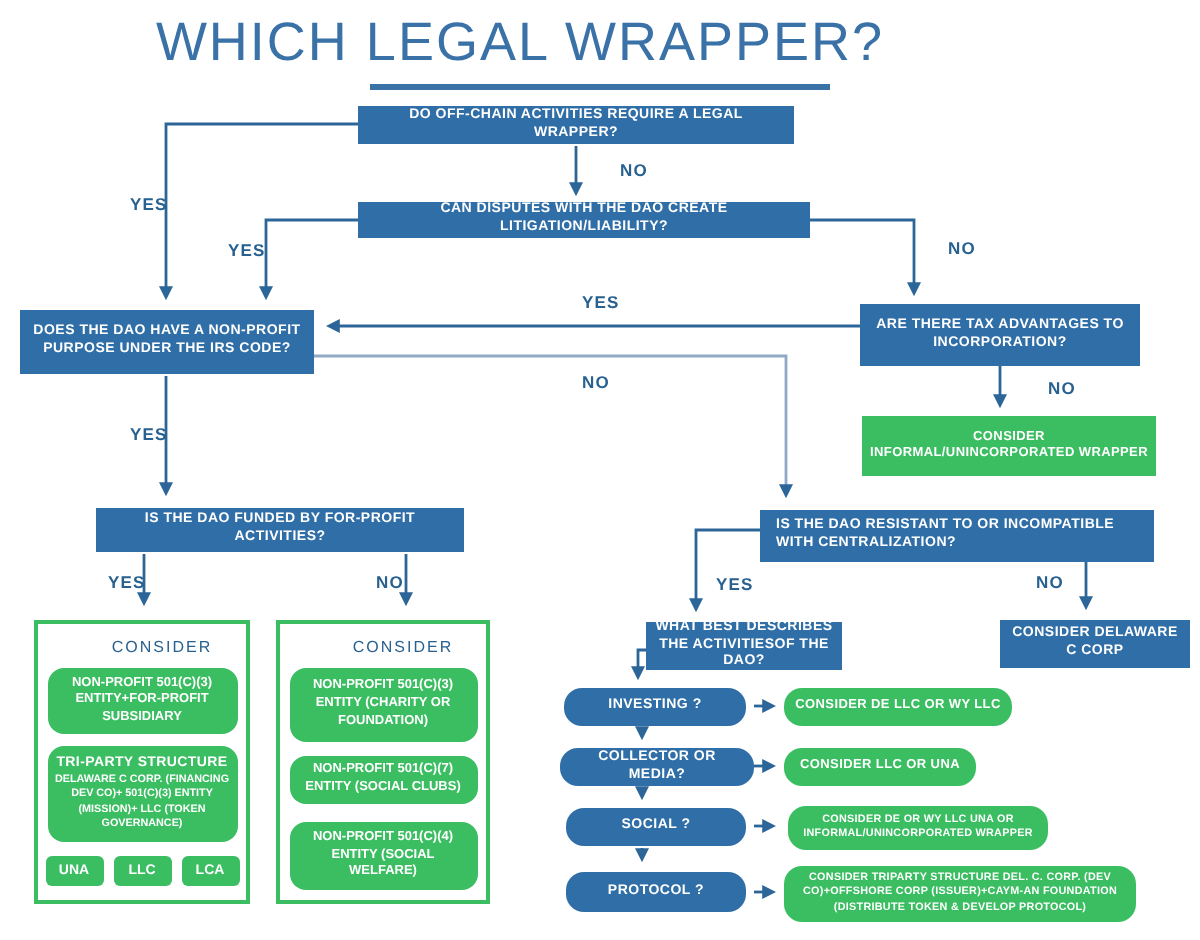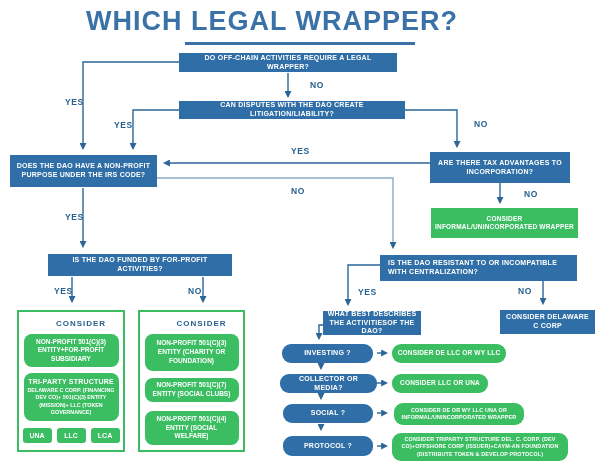--- a/index.html
+++ b/index.html
@@ -1,34 +1,34 @@
 <!DOCTYPE html>
 <html><head>
 <meta charset="utf-8">
 <style>
   html,body{margin:0;padding:0;background:#fff;}
   .stage{position:relative;width:600px;height:470px;background:#ffffff;
          font-family:"Liberation Sans",sans-serif;overflow:hidden;}
-  .title{position:absolute;left:16px;top:6px;width:512px;text-align:center;
-         font-size:27px;font-weight:700;letter-spacing:1px;color:#3a72a8;}
+  .title{position:absolute;left:4px;top:6px;width:512px;text-align:center;
+         font-size:27px;font-weight:400;letter-spacing:1px;color:#3a72a8;}
   .title-rule{position:absolute;left:185px;top:42px;width:230px;height:2.5px;background:#3a72a8;}
   .bx{position:absolute;display:flex;align-items:center;justify-content:center;
       background:#2f6ea6;color:#fff;font-weight:700;font-size:7px;letter-spacing:.25px;
       text-align:center;line-height:1.25;padding:2px 4px;box-sizing:border-box;text-transform:uppercase;}
   .bx.round{border-radius:9px;}
   .bx.leftal{justify-content:flex-start;text-align:left;padding-left:8px;}
   .gx{position:absolute;display:flex;align-items:center;justify-content:center;
       background:#3bbd62;color:#fff;font-weight:700;font-size:6.5px;letter-spacing:.2px;
       text-align:center;line-height:1.3;padding:2px 4px;box-sizing:border-box;text-transform:uppercase;}
   .gx.round{border-radius:9px;}
   .gx.tiny{font-size:5.4px;line-height:1.35;letter-spacing:.15px;}
   .lbl{position:absolute;font-size:8.5px;font-weight:700;color:#28618f;letter-spacing:.6px;padding-left:12px;}
   .frame{position:absolute;background:#fff;border:2.5px solid #3bbd62;box-sizing:border-box;
          display:flex;flex-direction:column;align-items:center;}
-  .frame .ftitle{margin-top:7px;font-size:8px;font-weight:700;color:#28618f;letter-spacing:1px;margin-left:20px;}
+  .frame .ftitle{margin-top:7px;font-size:8px;font-weight:400;color:#28618f;letter-spacing:1px;margin-left:20px;}
   .pill{background:#3bbd62;color:#fff;border-radius:8px;font-weight:700;text-align:center;
         text-transform:uppercase;box-sizing:border-box;display:flex;flex-direction:column;
         align-items:center;justify-content:center;}
   .chips{display:flex;gap:5px;margin-top:7px;}
   .chip{background:#3bbd62;color:#fff;border-radius:3px;font-weight:700;font-size:7px;
         width:29px;height:15px;display:flex;align-items:center;justify-content:center;}
   svg.wires{position:absolute;left:0;top:0;pointer-events:none;}
 </style>
 </head>
 <body>

